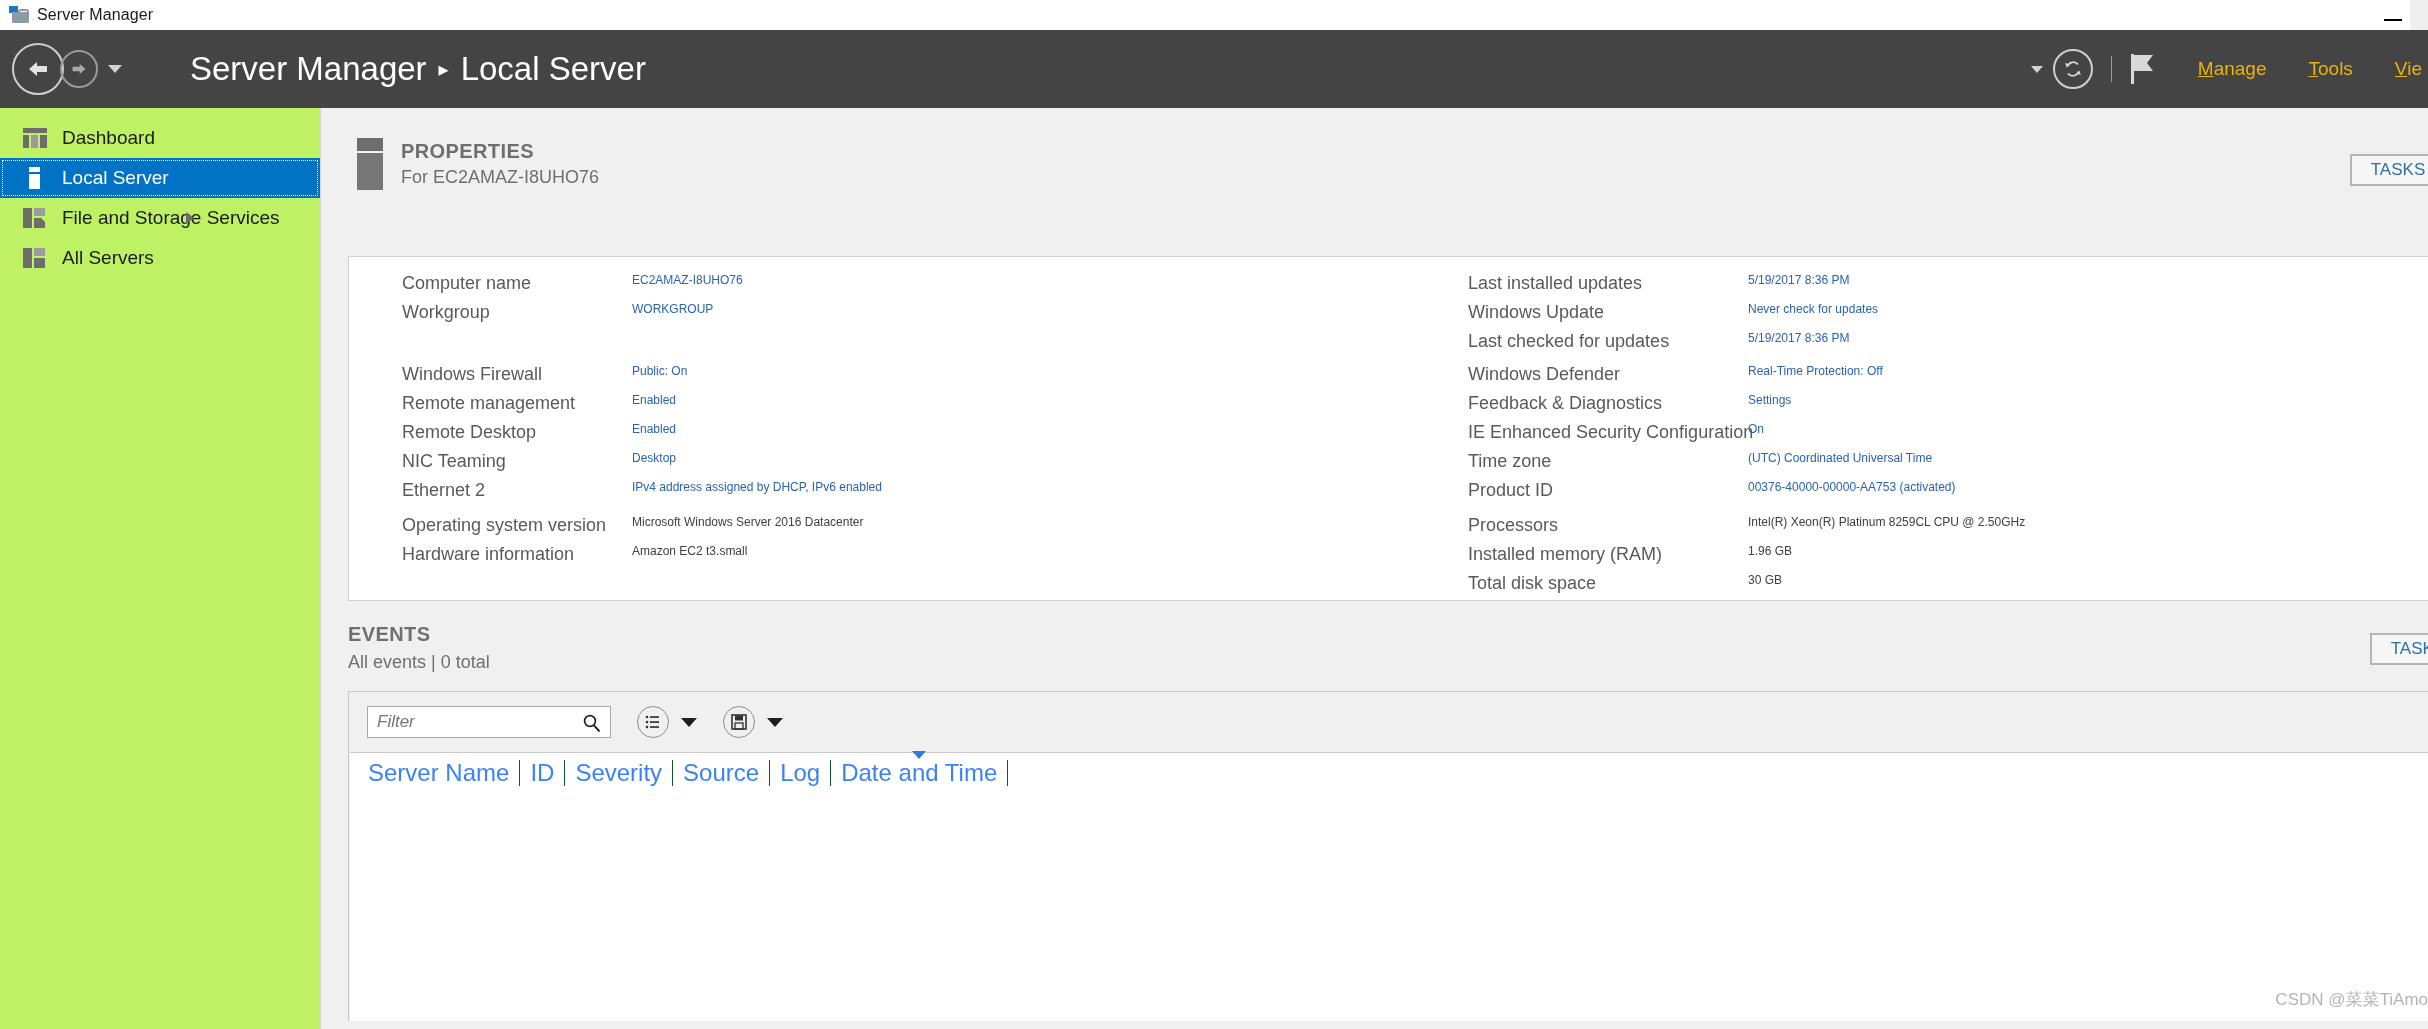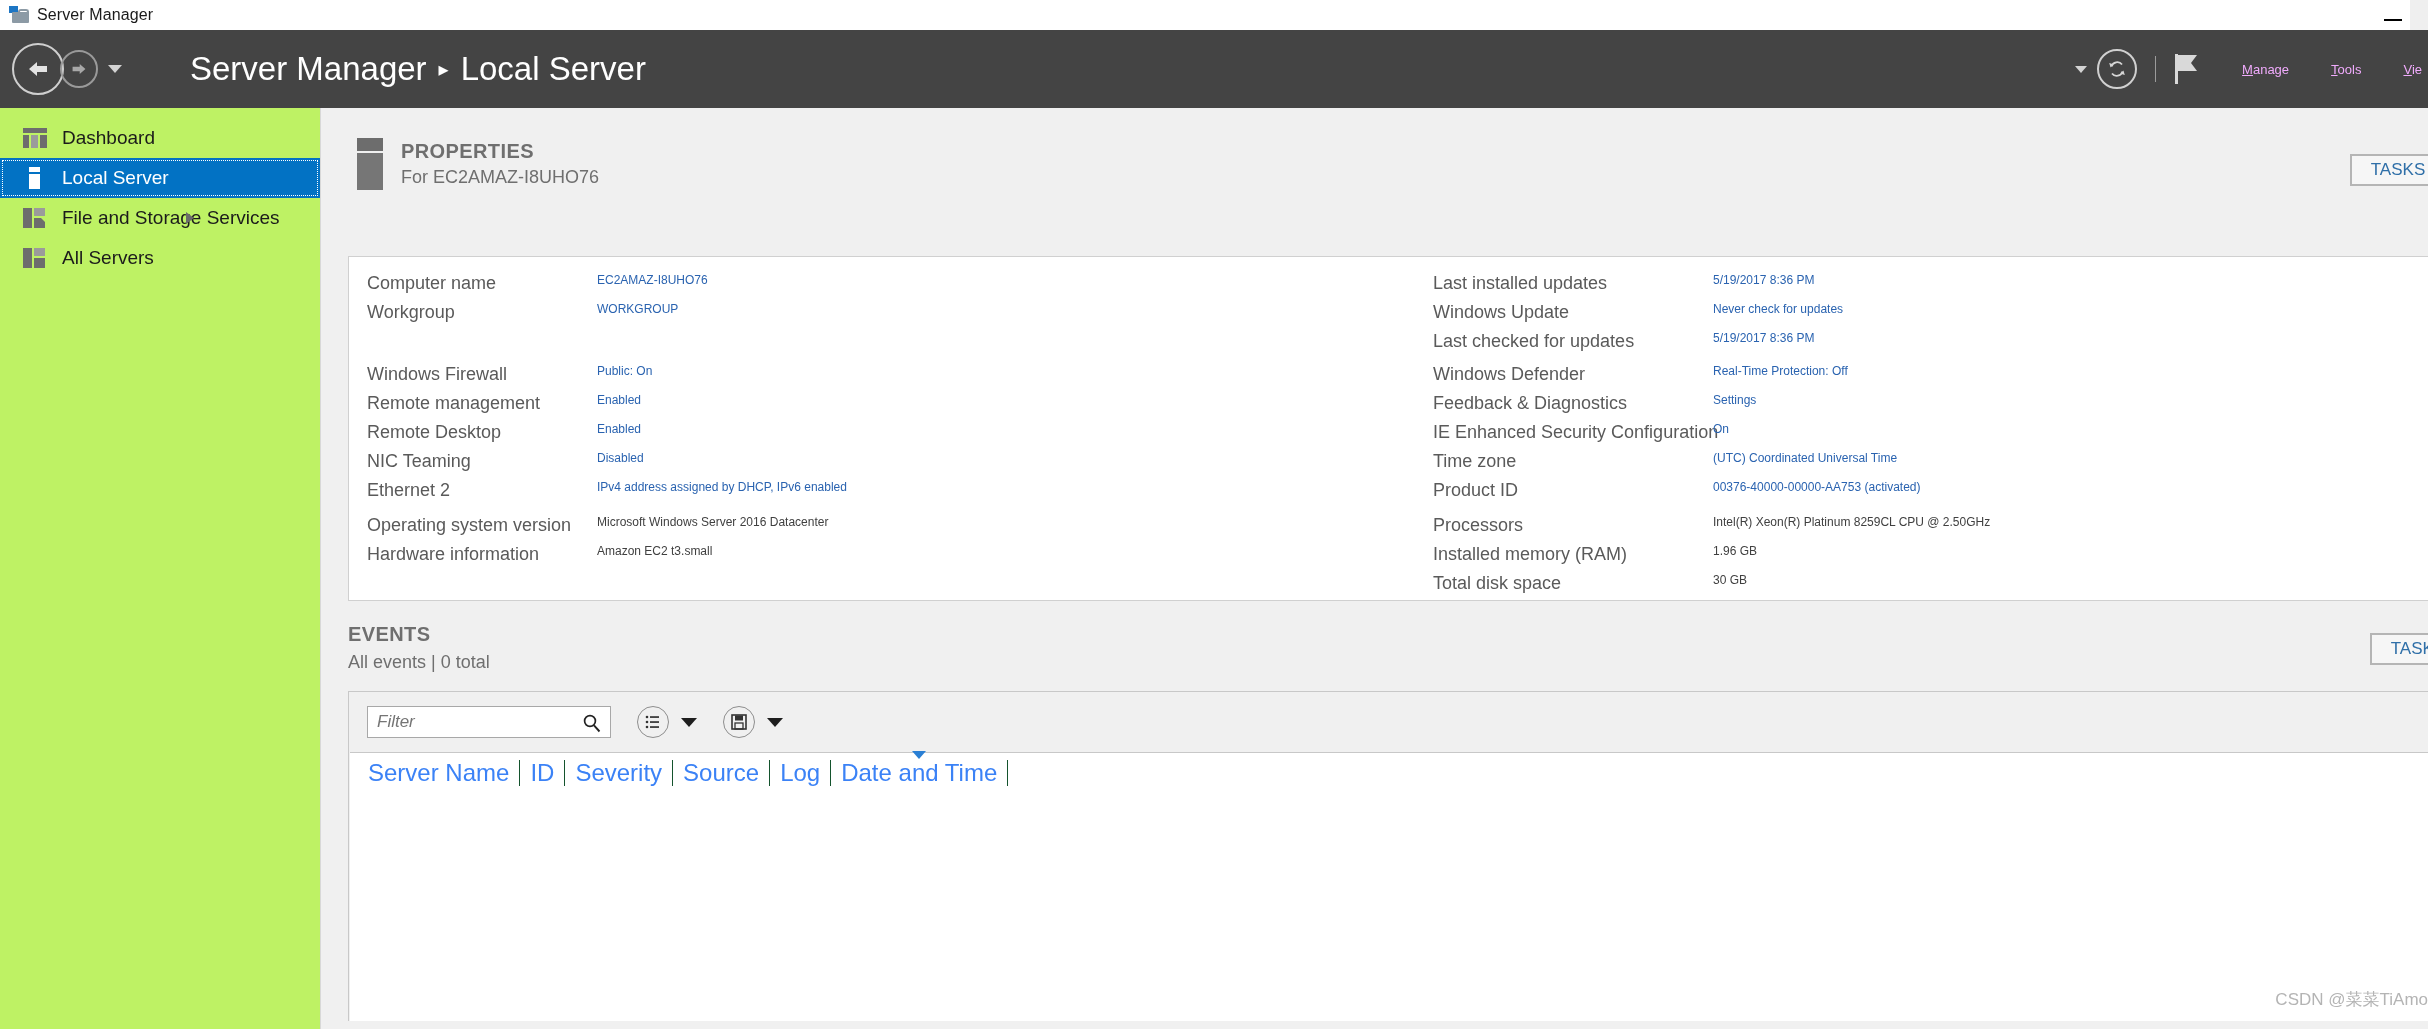--- a/index.html
+++ b/index.html
@@ -106,21 +106,21 @@
     width: 0; height: 0; margin-right: 10px;
     border-left: 6px solid transparent; border-right: 6px solid transparent;
     border-top: 7px solid #d3d3d3;
   }
   .refresh-circ { width: 36px; height: 36px; border: 2px solid #d0d0d0; }
   .nav-divider {
     width: 1px; height: 26px; background: #9b9b9b; margin: 0 18px;
   }
   .flag-icon { width: 26px; height: 34px; position: relative; }
   .menu-link {
-    font-size: 13px; color: #f0abfc; margin-left: 42px;
+    font-size: 19px; color: #eab308; margin-left: 42px;
     text-decoration: none; white-space: nowrap;
   }
   .menu-link u { text-decoration: underline; }
   .nav-right-pad { width: 6px; }
 
   
   .sidebar {
     position: absolute; left: 0; top: 108px;
     width: 320px; height: 943px;
     background: #bef264;
@@ -183,21 +183,21 @@
     border: 1px solid #d0d0d0;
     box-sizing: border-box;
   }
   .props-grid { position: relative; width: 100%; height: 100%; }
   .prop-col { position: absolute; top: 0; }
   .prop-col.left { left: 18px; }
   .prop-col.right { left: 1084px; }
   .prop-group { position: absolute; left: 0; }
   .prop-row { display: flex; height: 29px; align-items: flex-start; }
   .prop-label {
-    font-size: 18px; color: #5a5a5a; width: 0; flex: none; white-space: nowrap;
+    font-size: 18px; color: #5a5a5a; width: 0; flex: none; white-space: nowrap; margin-left: 35px;
   }
   .prop-label.w-left { width: 230px; }
   .prop-label.w-right { width: 280px; }
   .prop-value { font-size: 12px; color: #2a63b0; white-space: nowrap; }
   .prop-value.plain { color: #404040; }
 
   
   .events-head {
     position: absolute; left: 27px; top: 515px;
     width: 2100px;
@@ -420,21 +420,21 @@
             <div class="prop-row">
               <span class="prop-label w-left">Remote management</span>
               <span class="prop-value">Enabled</span>
             </div>
             <div class="prop-row">
               <span class="prop-label w-left">Remote Desktop</span>
               <span class="prop-value">Enabled</span>
             </div>
             <div class="prop-row">
               <span class="prop-label w-left">NIC Teaming</span>
-              <span class="prop-value">Disabled</span>
+              <span class="prop-value">Desktop</span>
             </div>
             <div class="prop-row">
               <span class="prop-label w-left">Ethernet 2</span>
               <span class="prop-value">IPv4 address assigned by DHCP, IPv6 enabled</span>
             </div>
           </div>
 
           <div class="prop-group" style="top:258px;">
             <div class="prop-row">
               <span class="prop-label w-left">Operating system version</span>

